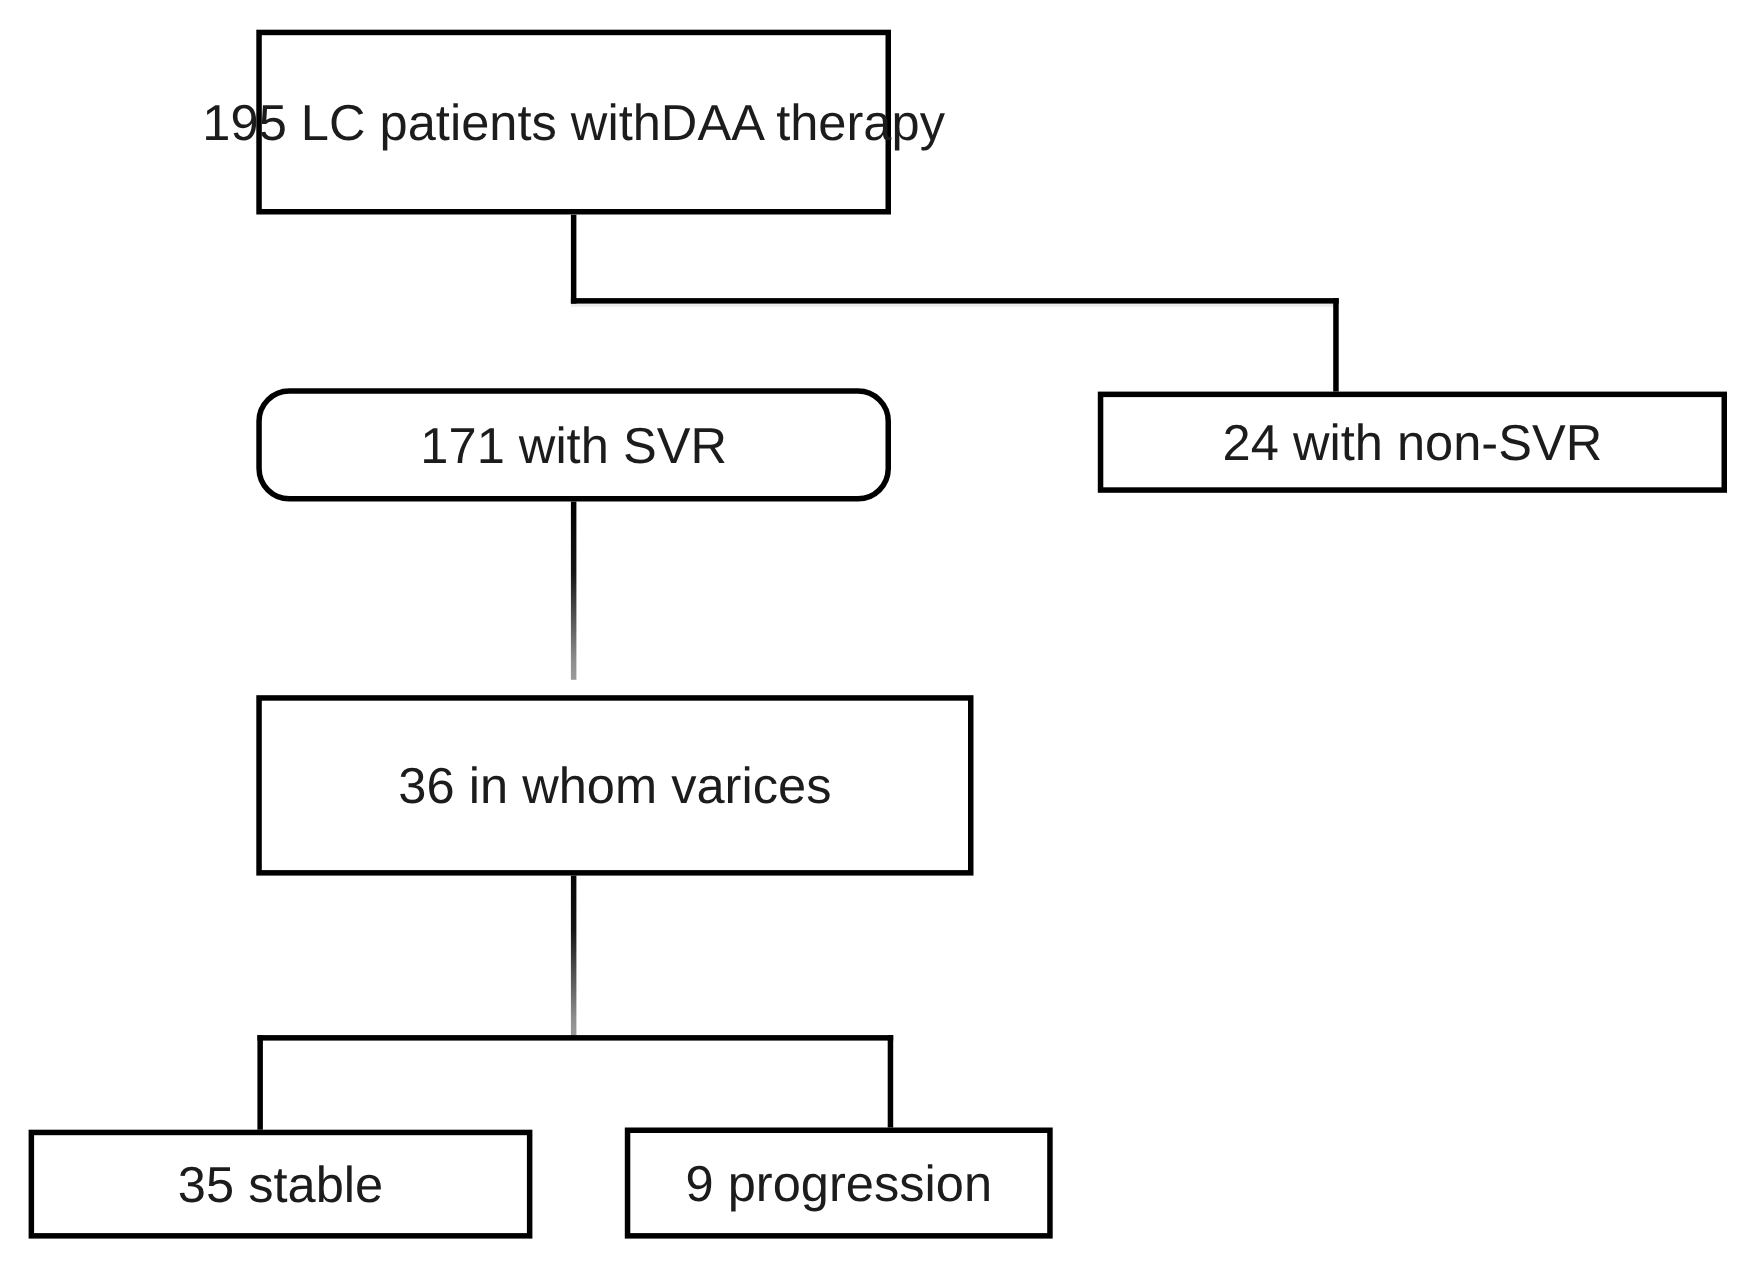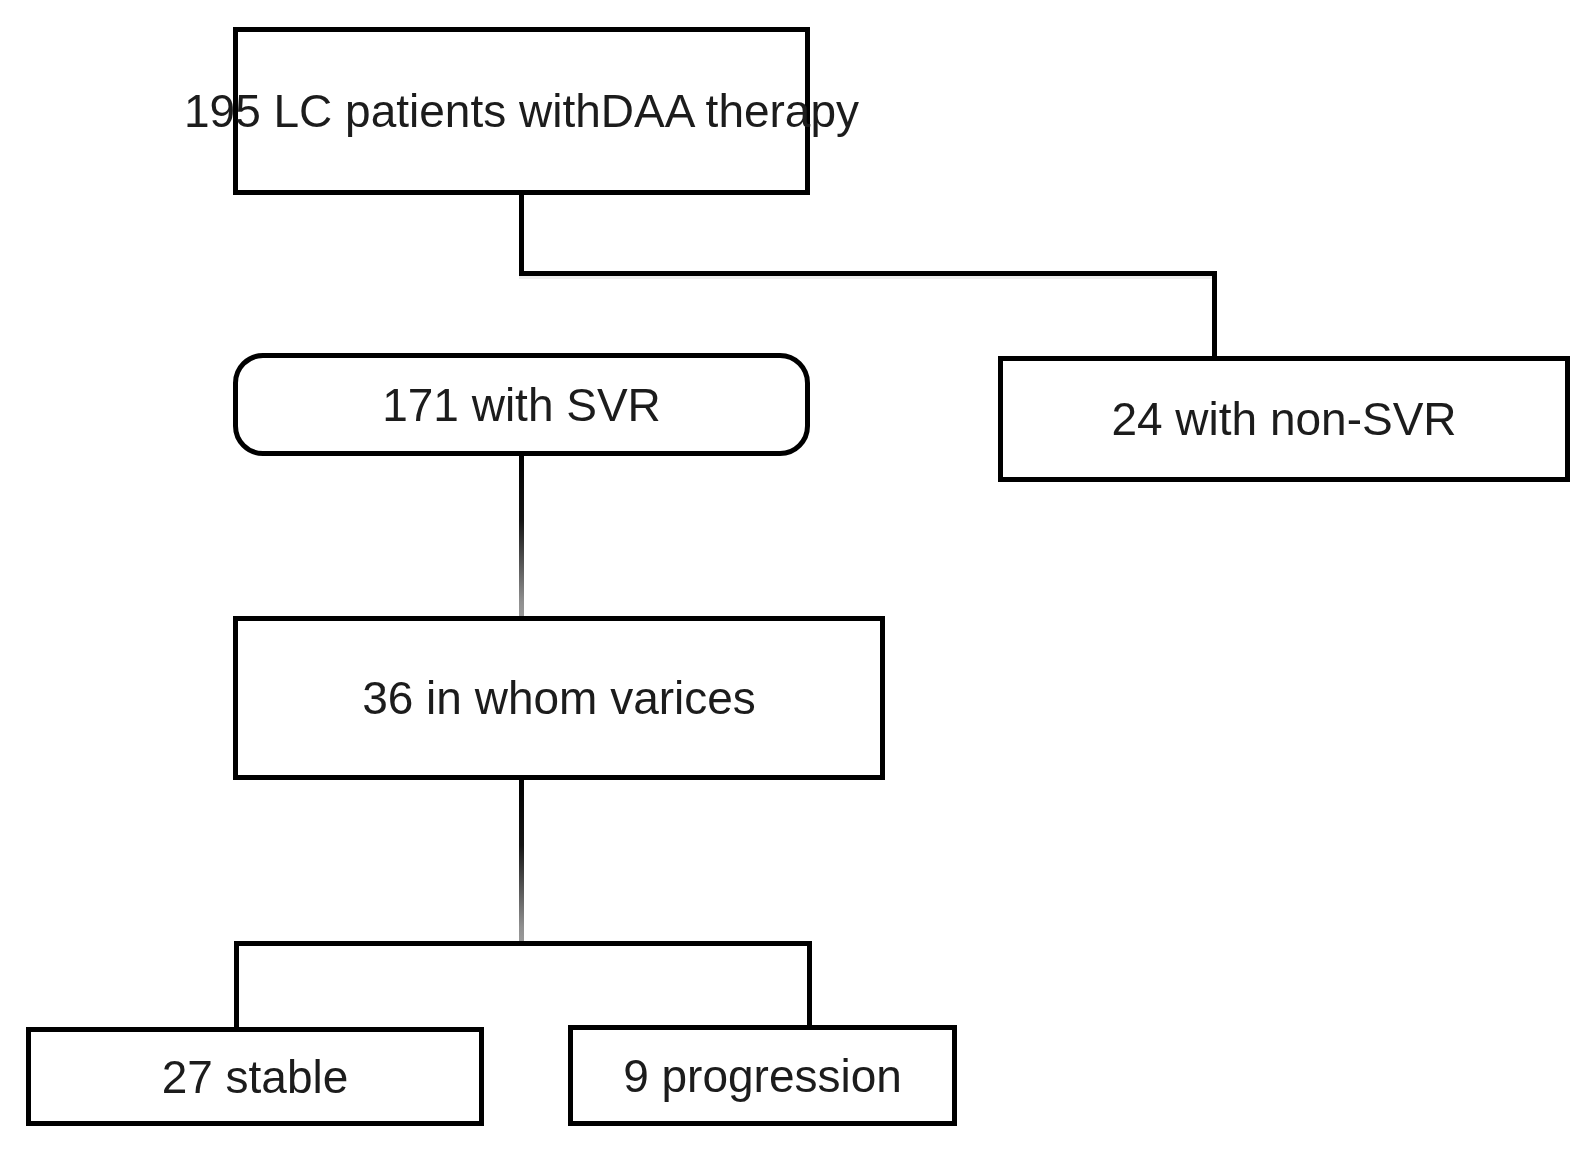--- a/index.html
+++ b/index.html
@@ -37,22 +37,22 @@
   .conn.fade {
     background: linear-gradient(to bottom, #000000 0%, #151515 40%, #8f8f8f 90%, #9b9b9b 100%);
   }
   .conn.hline {
     box-shadow: 0 3px 0 rgba(0,0,0,0.07);
   }
 
   
   #node-root      { left: 233px;  top: 27px;   width: 577px; height: 168px; }
   #node-svr       { left: 233px;  top: 353px;  width: 577px; height: 103px; border-radius: 30px; }
-  #node-nonsvr    { left: 998px;  top: 356px;  width: 572px; height: 126px; }
-  #node-varices   { left: 233px;  top: 616px;  width: 652px; height: 164px; }
+  #node-nonsvr    { left: 998px;  top: 356px;  width: 572px; height: 92px; }
+  #node-varices   { left: 233px;  top: 632px;  width: 652px; height: 164px; }
   #node-stable    { left: 26px;   top: 1027px; width: 458px; height: 99px;  }
   #node-progress  { left: 568px;  top: 1025px; width: 389px; height: 101px; }
 
   
   #conn-root-down      { left: 519px;  top: 195px; width: 5px;   height: 81px;  }
   #conn-branch-top     { left: 519px;  top: 271px; width: 698px; height: 5px;   }
   #conn-nonsvr-down    { left: 1212px; top: 271px; width: 5px;   height: 87px;  }
   #conn-svr-varices    { left: 519px;  top: 456px; width: 5px;   height: 162px; }
   #conn-varices-down   { left: 519px;  top: 780px; width: 5px;   height: 163px; }
   #conn-branch-bottom  { left: 234px;  top: 941px; width: 578px; height: 5px;   }
@@ -84,20 +84,20 @@
 
   <div class="node" id="node-nonsvr">
     <div>24 with non-SVR</div>
   </div>
 
   <div class="node" id="node-varices">
     <div>36 in whom varices</div>
   </div>
 
   <div class="node" id="node-stable">
-    <div>27 stable</div>
+    <div>35 stable</div>
   </div>
 
   <div class="node" id="node-progress">
     <div>9 progression</div>
   </div>
 
 </div>
 
 </body></html>

